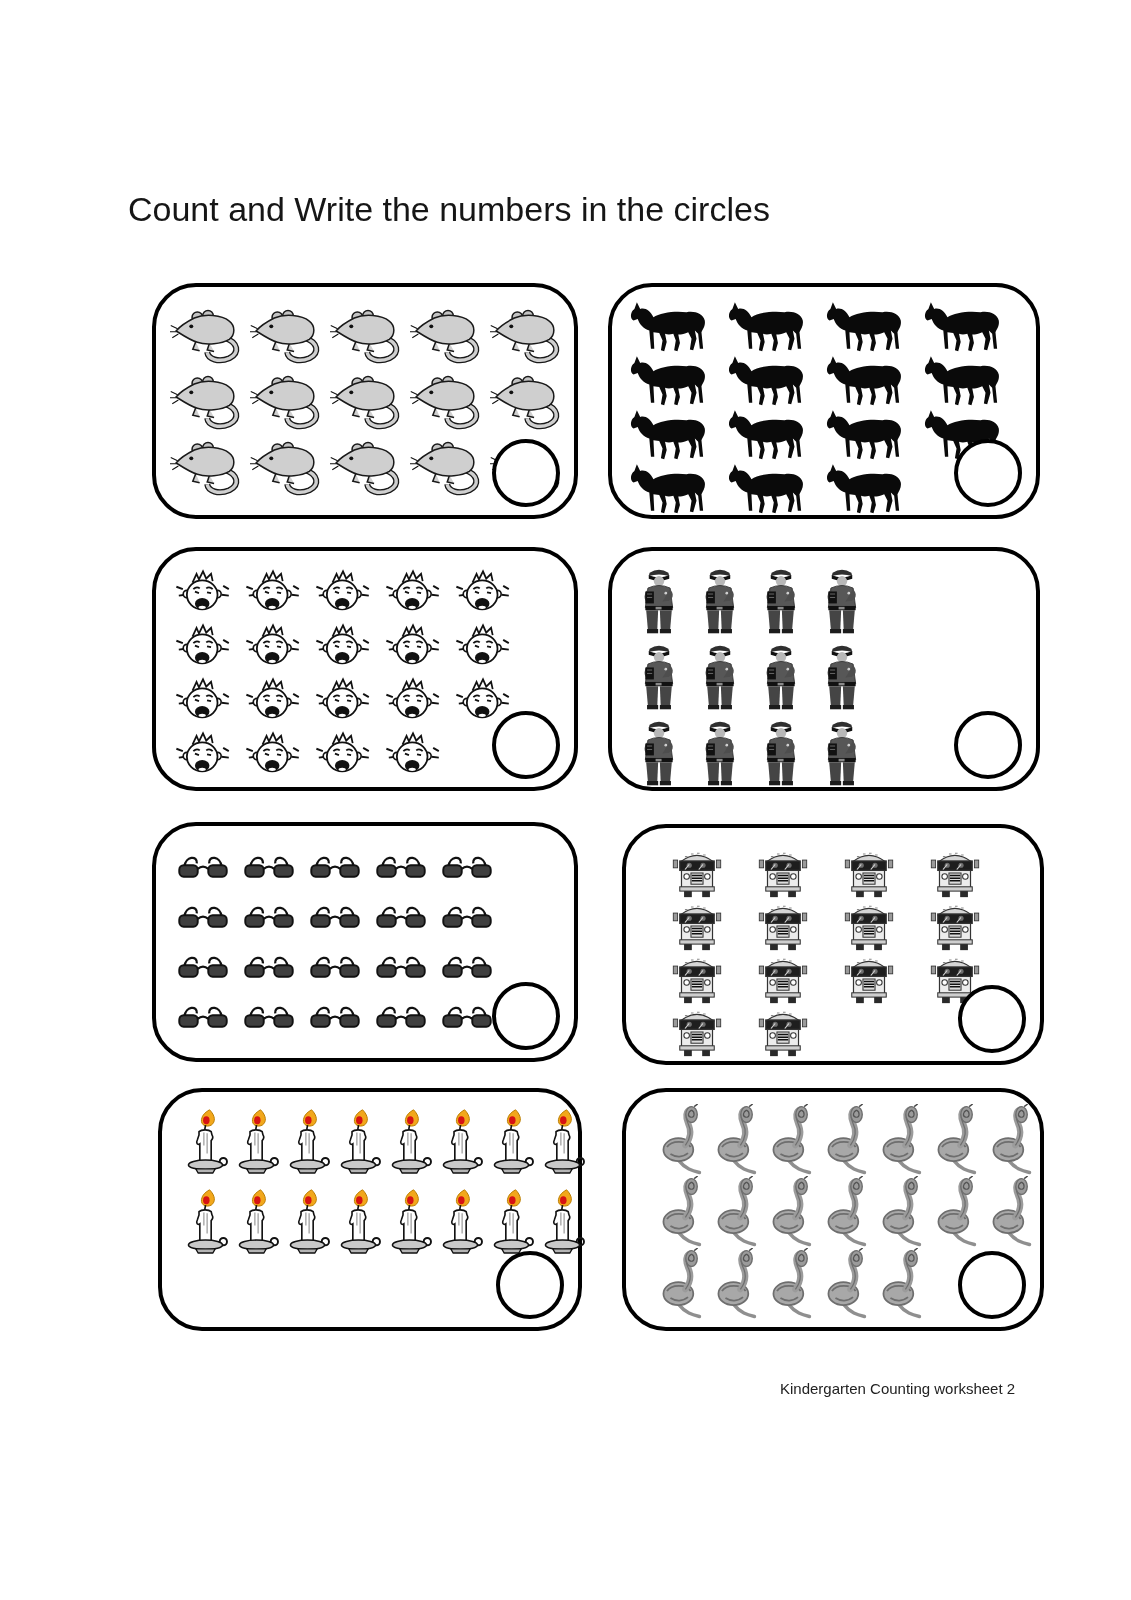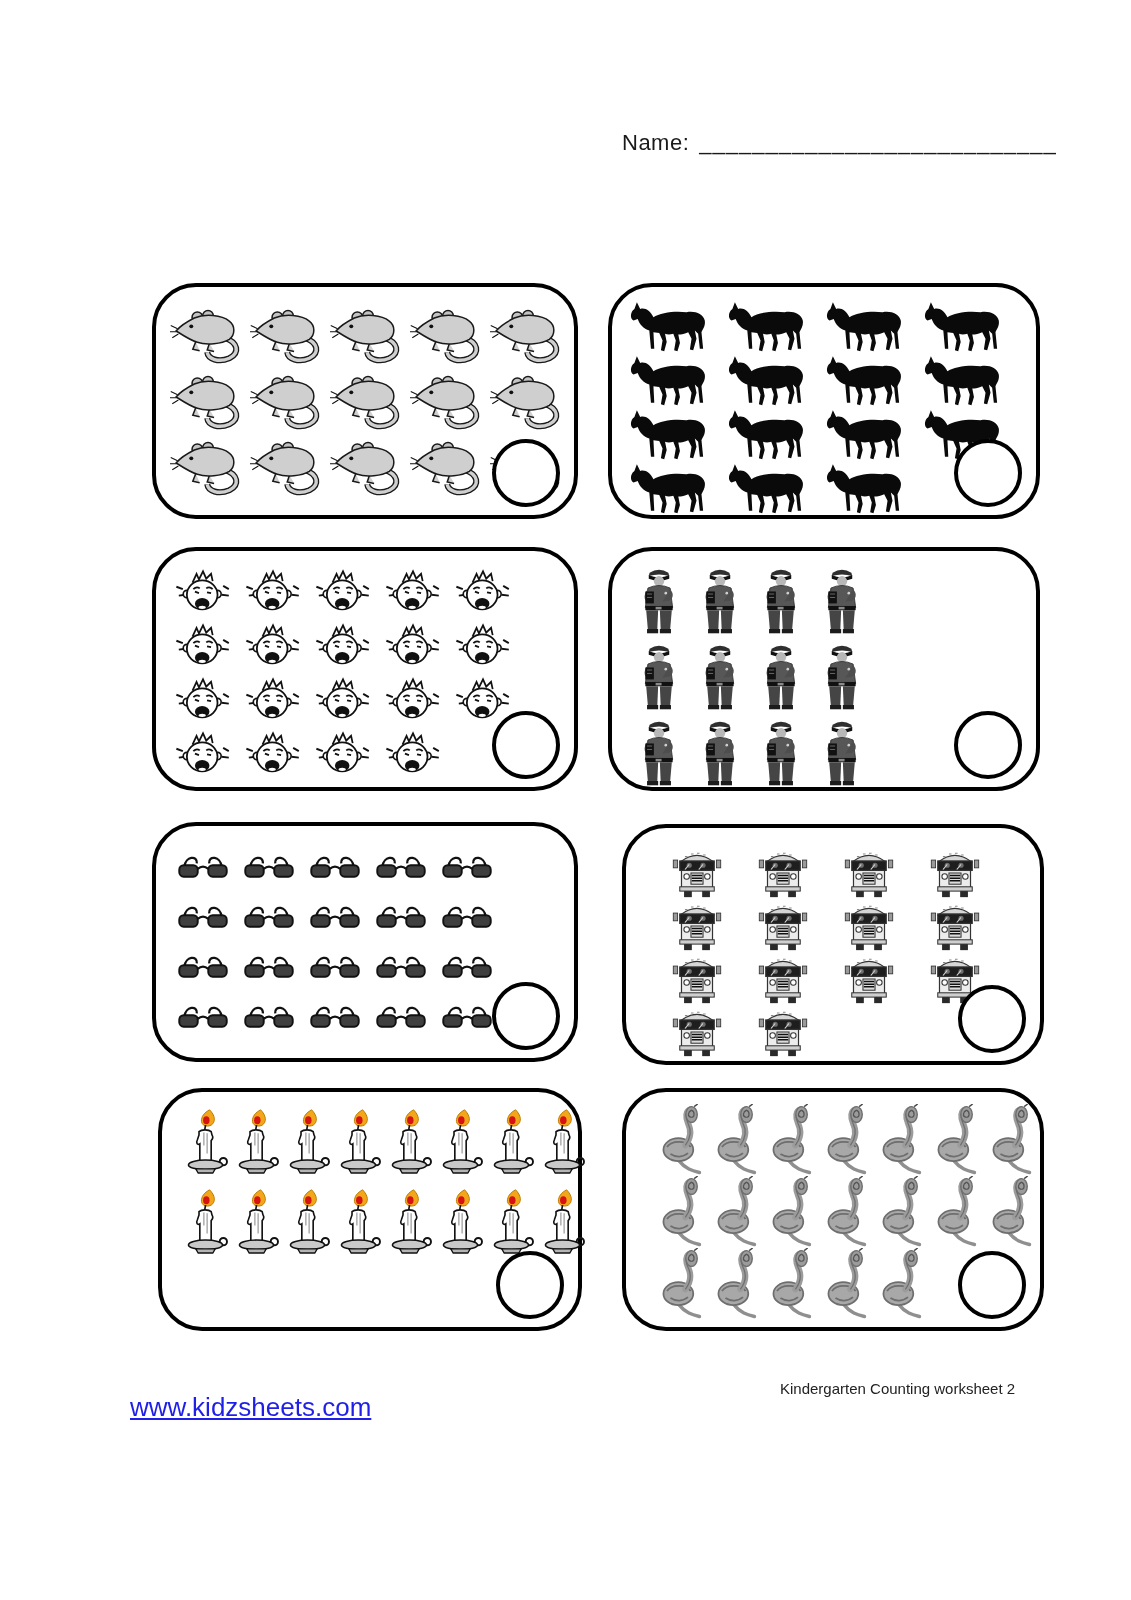--- a/index.html
+++ b/index.html
@@ -54,24 +54,22 @@
   .footer-link{position:absolute;left:130px;top:1392px;font-size:26px;}
   .footer-link a{color:#1f1fe8;text-decoration:underline;cursor:pointer;}
   .footer-note{position:absolute;left:780px;top:1380px;font-size:15px;color:#222;}
   .symbol-defs{position:absolute;width:0;height:0;overflow:hidden;}
 </style>
 </head>
 <body>
 
 <div class="page">
 
-  <div class="name-row">
-    <span class="name-label">Name:</span><span class="name-line">___________________________</span>
-  </div>
-
+
+  <h1 class="title">Count and Write the numbers in the circles</h1>
 
   <div class="panels">
       <div class="panel panel-mouse">
         <div class="rows">
           <div class="row">
             <svg class="icon">
               <use href="#sym-mouse" xlink:href="#sym-mouse"></use>
             </svg>
             <svg class="icon">
               <use href="#sym-mouse" xlink:href="#sym-mouse"></use>
@@ -546,21 +544,20 @@
             </svg>
             <svg class="icon">
               <use href="#sym-snake" xlink:href="#sym-snake"></use>
             </svg>
           </div>
         </div>
         <div class="answer-circle"></div>
       </div>
     </div>
 
-  <div class="footer-link"><a>www.kidzsheets.com</a></div>
   <div class="footer-note">Kindergarten Counting worksheet 2</div>
 
   <svg class="symbol-defs" xmlns="http://www.w3.org/2000/svg" aria-hidden="true">
     <defs>
       <symbol id="sym-mouse" viewBox="0 0 100 74">
         <path d="M72 38 C90 44 92 58 78 65 C64 71 50 66 49 57" fill="none" stroke="#1a1a1a" stroke-width="8"></path>
         <path d="M72 38 C90 44 92 58 78 65 C64 71 50 66 49 57" fill="none" stroke="#cfcfcf" stroke-width="4.5"></path>
         <circle cx="36" cy="11" r="7" fill="#c3c3c3" stroke="#1a1a1a" stroke-width="2"></circle>
         <circle cx="50" cy="9" r="7" fill="#c3c3c3" stroke="#1a1a1a" stroke-width="2"></circle>
         <path d="M34 43 l-4 10 l9 2" fill="#cfcfcf" stroke="#1a1a1a" stroke-width="2"></path>

